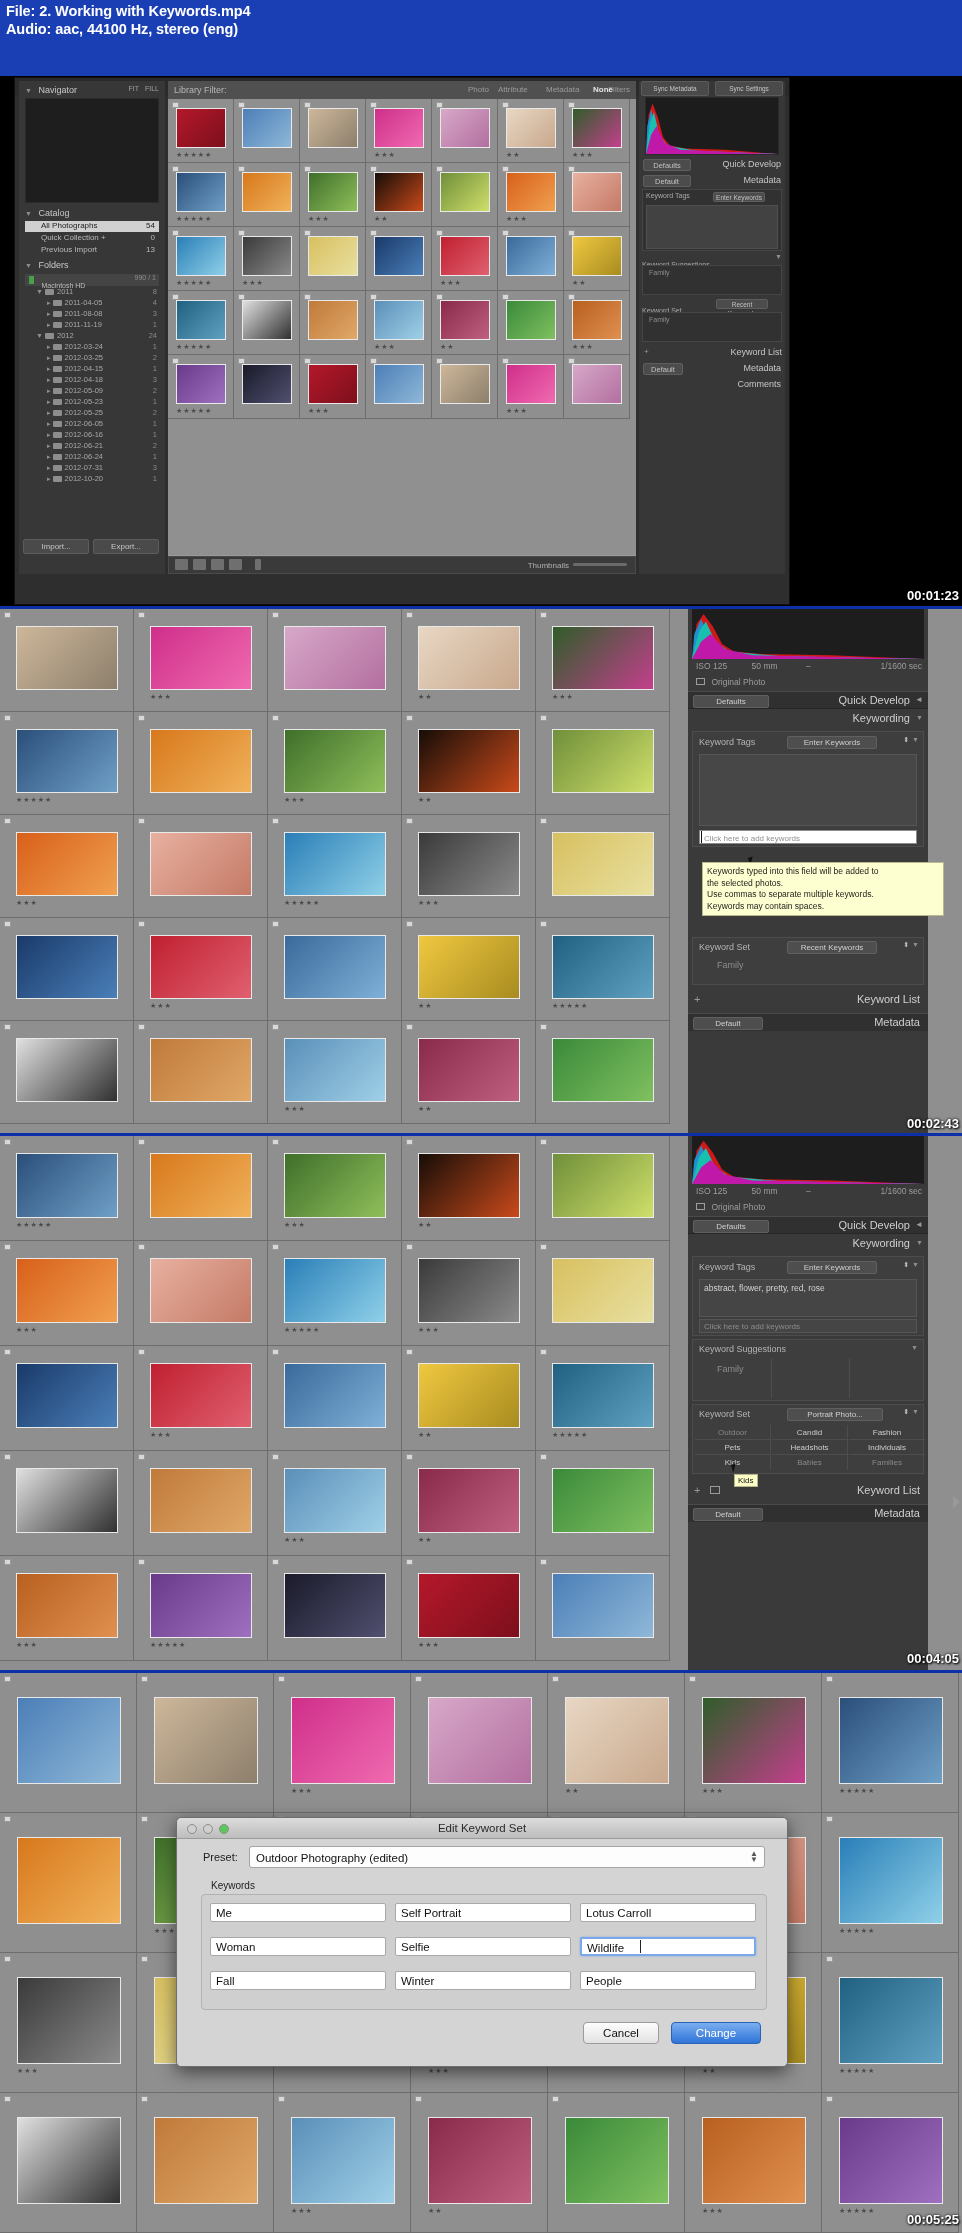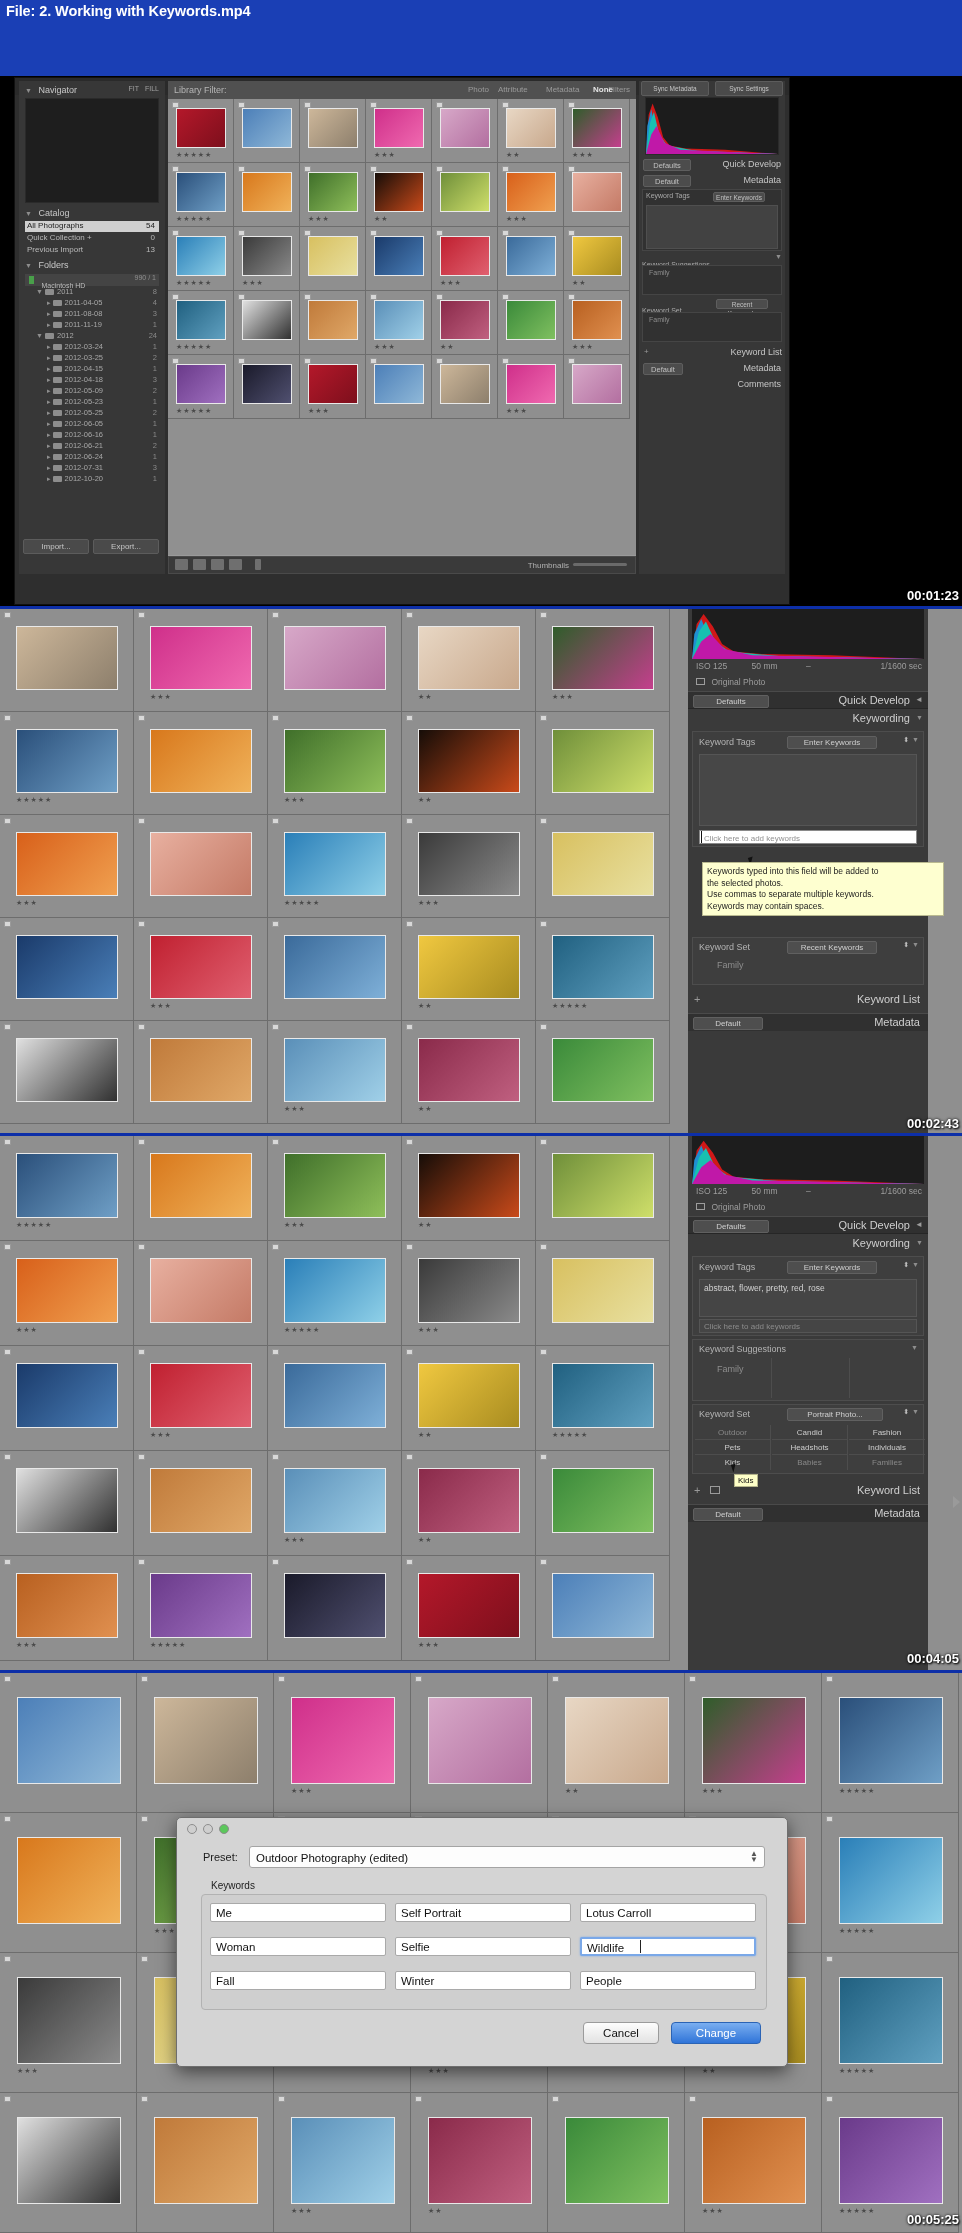--- a/index.html
+++ b/index.html
@@ -48,21 +48,21 @@
   #lrwin { position:absolute; left:14px; top:77px; width:775px; height:530px; background:#2e2e2e; border:1px solid #111; }
   .lr-top { position:absolute; left:0; top:0; width:100%; height:17px; background:#2a2a2a; }
   .lr-left { position:absolute; left:4px; top:3px; width:146px; bottom:30px; background:#373737; }
   .lr-right { position:absolute; right:4px; top:3px; width:146px; bottom:30px; background:#373737; }
   .lr-center { position:absolute; left:153px; right:153px; top:3px; bottom:30px; background:#9a9a9a; }
   .libfilter { position:absolute; left:0; top:0; right:0; height:18px; background:#505050; color:#b5b5b5; font-size:9px; padding:4px 6px; }
   .navbox { position:absolute; left:6px; top:18px; right:6px; height:120px; background:#1e1e1e; border:1px solid #2a2a2a;}
   .hdrow { position:absolute; left:0; right:0; height:13px; color:#c8c8c8; font-size:9px; }
   .tri { color:#8d8d8d; font-size:7px; }
 
-  .catitem { position:absolute; left:6px; right:6px; height:11px; font-size:8px; color:#b9b9b9; padding-left:2px; }
+  .catitem { position:absolute; left:6px; right:6px; height:11px; font-size:8px; color:#b9b9b9; padding-left:16px; }
   .catitem.sel { background:#d0d0d0; color:#1c1c1c; }
   .folderitem { position:absolute; font-size:7.5px; color:#a8a8a8; white-space:nowrap;}
   .foldicon { display:inline-block; width:9px; height:6px; background:#8d8d8d; border-radius:1px; vertical-align:middle; margin-right:3px;}
 
   .btnbar { position:absolute; left:4px; bottom:4px; width:146px; height:33px; }
   .lrbtn { position:absolute; top:0; height:15px; background:#4a4a4a; border:1px solid #5c5c5c; border-radius:2px;
            color:#c5c5c5; font-size:8px; text-align:center; line-height:14px; }
 
   .histo { position:absolute; left:6px; top:18px; right:6px; height:60px; background:#1c1c1c; border:1px solid #2b2b2b;}
   .rsect { position:absolute; left:4px; right:4px; height:13px; color:#c6c6c6; font-size:9px; text-align:right; }
@@ -115,20 +115,21 @@
   .dbtn.primary { background:linear-gradient(#7aaef0,#2f74d8); border:1px solid #2b63b4; color:#fff; }
   .ibeam { position:absolute; width:1px; height:12px; background:#111; }
 </style>
 </head>
 <body>
 
 <div id="root">
 
   <div class="hdr">
     <div>File: 2. Working with Keywords.mp4</div>
+    <div>Audio: aac, 44100 Hz, stereo (eng)</div>
   </div>
 
   <div class="frame" style="left:0;top:76px;width:962px;height:532px;background:#000;">
 
     <div id="lrwin" style="position:absolute;left:14px;top:1px;width:776px;height:528px;">
 
       <div class="lr-top"></div>
 
       <div class="lr-left">
 
@@ -998,20 +999,23 @@
           <div class="stars" style="left: 17px; top: 114px;">★★★</div>
         </div>
         <div class="cell" style="left: 822px; top: 420px; width: 137px; height: 140px;">
           <div class="thumb" style="left: 17px; top: 24px; width: 104px; height: 87px; background: linear-gradient(135deg, rgb(106, 58, 138), rgb(160, 112, 192));"></div>
           <div class="flagbox" style="left: 4px; top: 3px;"></div>
           <div class="stars" style="left: 17px; top: 114px;">★★★★★</div>
         </div>
       </div>
 
     <div id="dlg" style="left:176px;top:144px;">
+      <div class="dlg-title">
+        <span>Edit Keyword Set</span>
+      </div>
       <div class="tlight" style="left:10px;background:#cfcfcf;"></div>
       <div class="tlight" style="left:26px;background:#cfcfcf;"></div>
       <div class="tlight" style="left:42px;background:#5cc75c;"></div>
 
       <div class="dlg-lbl" style="left:26px;top:33px;">Preset:</div>
       <div class="dlg-select" style="left:72px;top:28px;width:516px;height:22px;line-height:18px;">
         <span>Outdoor Photography (edited)</span>
         <span class="sel-arrows">▲<br>▼</span>
       </div>
 

